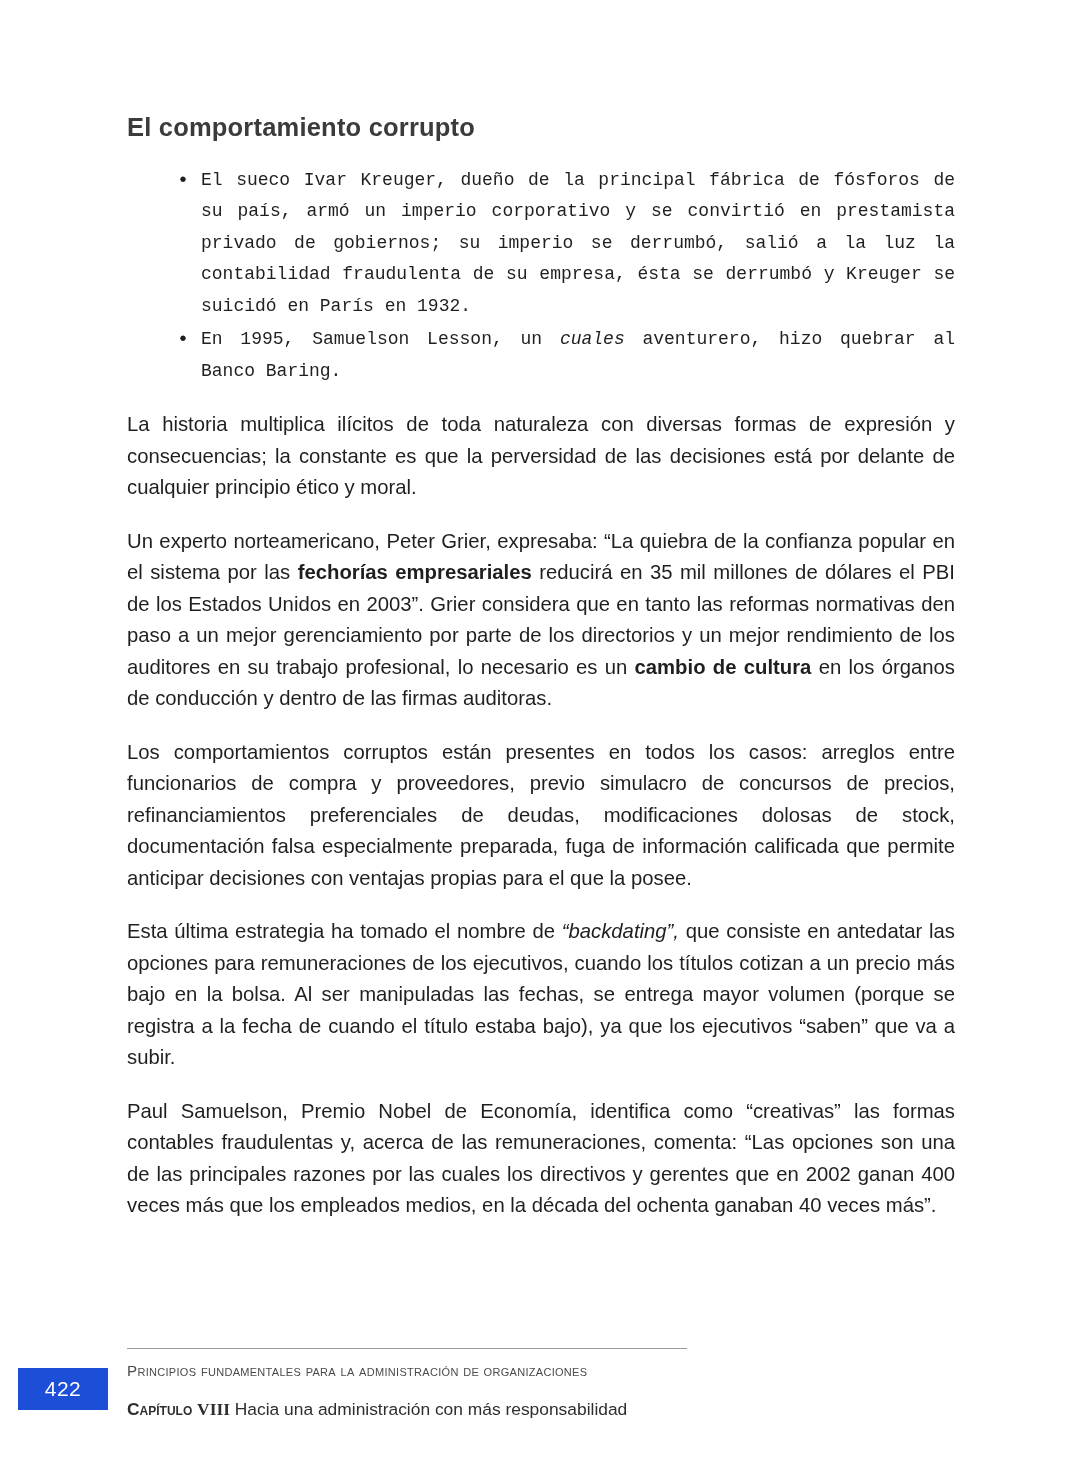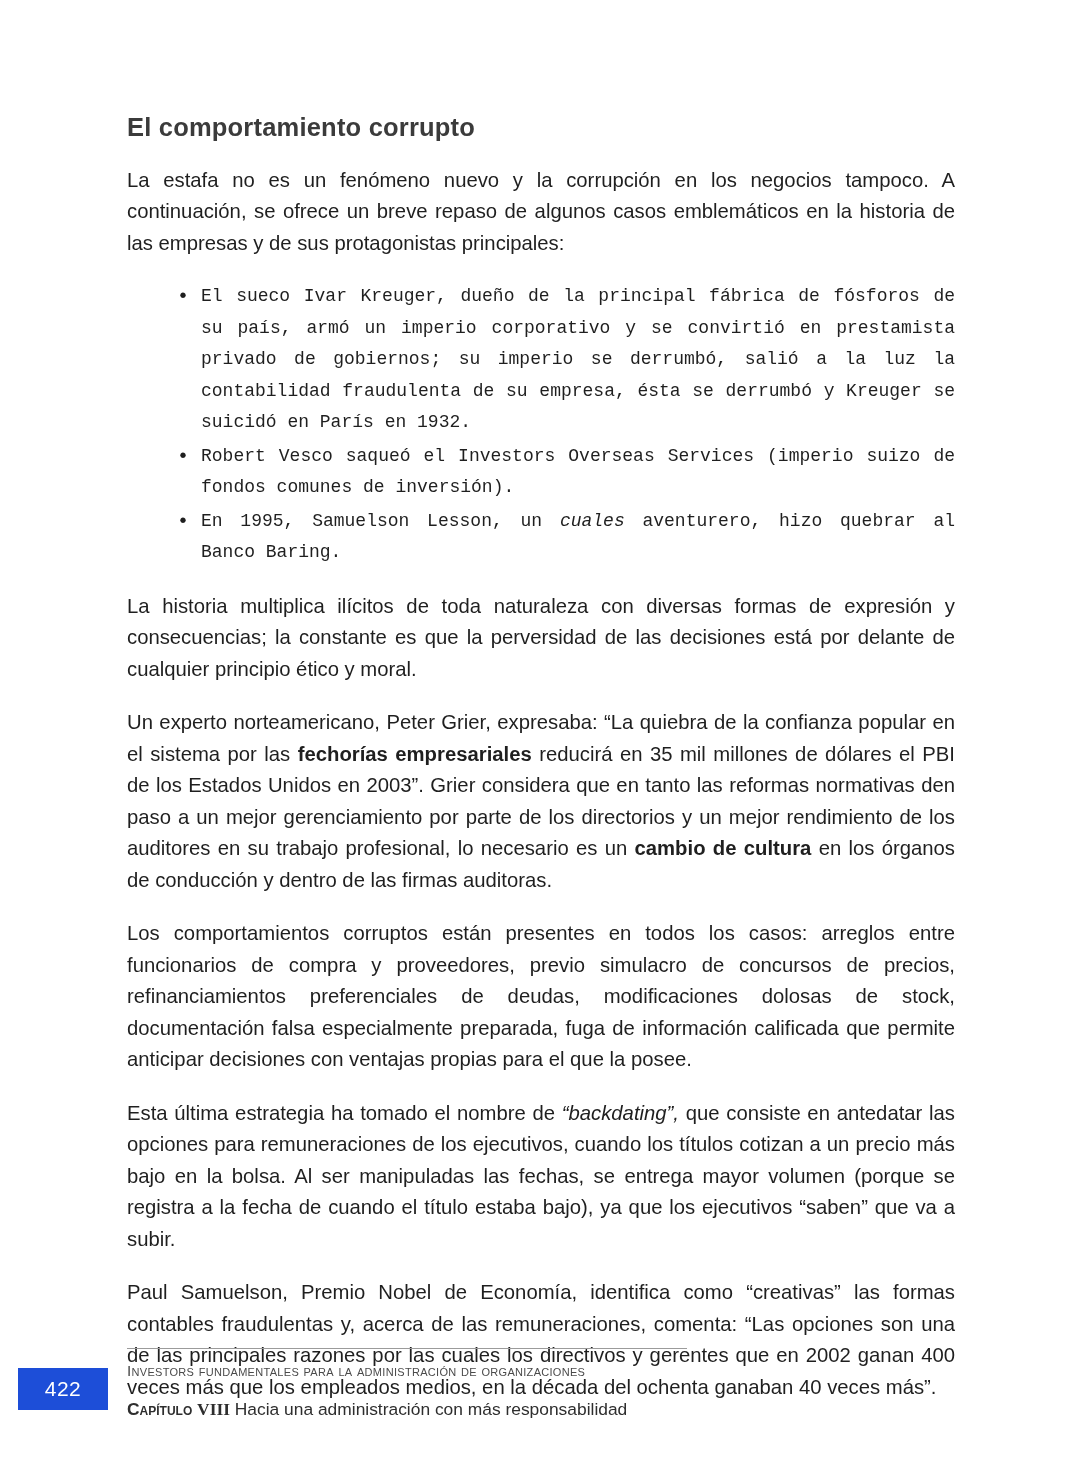--- a/index.html
+++ b/index.html
@@ -122,25 +122,23 @@
 </style>
 </head>
 <body>
 
 <div class="page">
 
   <div class="content">
 
     <h1 class="heading">El comportamiento corrupto</h1>
 
-    <p class="para">La estafa no es un fenómeno nuevo y la corrupción en los negocios tampoco. A continuación, se ofrece un breve repaso de algunos casos emblemáticos en la historia de las empresas y de sus protagonistas principales:</p>
 
     <ul class="bullets">
       <li><span>El sueco Ivar Kreuger, dueño de la principal fábrica de fósforos de su país, armó un imperio corporativo y se convirtió en prestamista privado de gobiernos; su imperio se derrumbó, salió a la luz la contabilidad fraudulenta de su empresa, ésta se derrumbó y Kreuger se suicidó en París en 1932.</span></li>
-      <li><span>Robert Vesco saqueó el Investors Overseas Services (imperio suizo de fondos comunes de inversión).</span></li>
       <li><span>En 1995, Samuelson Lesson, un </span><i class="ital">cuales</i><span> aventurero, hizo quebrar al Banco Baring.</span></li>
     </ul>
 
     <p class="para">La historia multiplica ilícitos de toda naturaleza con diversas formas de expresión y consecuencias; la constante es que la perversidad de las decisiones está por delante de cualquier principio ético y moral.</p>
 
     <p class="para"><span>Un experto norteamericano, Peter Grier, expresaba: “La quiebra de la confianza popular en el sistema por las </span><b class="strong">fechorías empresariales</b><span> reducirá en 35 mil millones de dólares el PBI de los Estados Unidos en 2003”. Grier considera que en tanto las reformas normativas den paso a un mejor gerenciamiento por parte de los directorios y un mejor rendimiento de los auditores en su trabajo profesional, lo necesario es un </span><b class="strong">cambio de cultura</b><span> en los órganos de conducción y dentro de las firmas auditoras.</span></p>
 
 
     <p class="para">Los comportamientos corruptos están presentes en todos los casos: arreglos entre funcionarios de compra y proveedores, previo simulacro de concursos de precios, refinanciamientos preferenciales de deudas, modificaciones dolosas de stock, documentación falsa especialmente preparada, fuga de información calificada que permite anticipar decisiones con ventajas propias para el que la posee.</p>
 
@@ -148,17 +146,17 @@
 
     <p class="para">Paul Samuelson, Premio Nobel de Economía, identifica como “creativas” las formas contables fraudulentas y, acerca de las remuneraciones, comenta: “Las opciones son una de las principales razones por las cuales los directivos y gerentes que en 2002 ganan 400 veces más que los empleados medios, en la década del ochenta ganaban 40 veces más”.</p>
 
   </div>
 
   <div class="footer-rule"></div>
 
   <div class="page-number-box">422</div>
 
   <div class="footer-text">
-    <div class="footer-line1">Investors fundamentales para la administración de organizaciones</div>
+    <div class="footer-line1">Principios fundamentales para la administración de organizaciones</div>
     <div class="footer-line2"><span class="smallcaps">Capítulo</span> <span class="chapnum">VIII</span> <span>Hacia una administración con más responsabilidad</span></div>
   </div>
 
 </div>
 
 </body></html>

